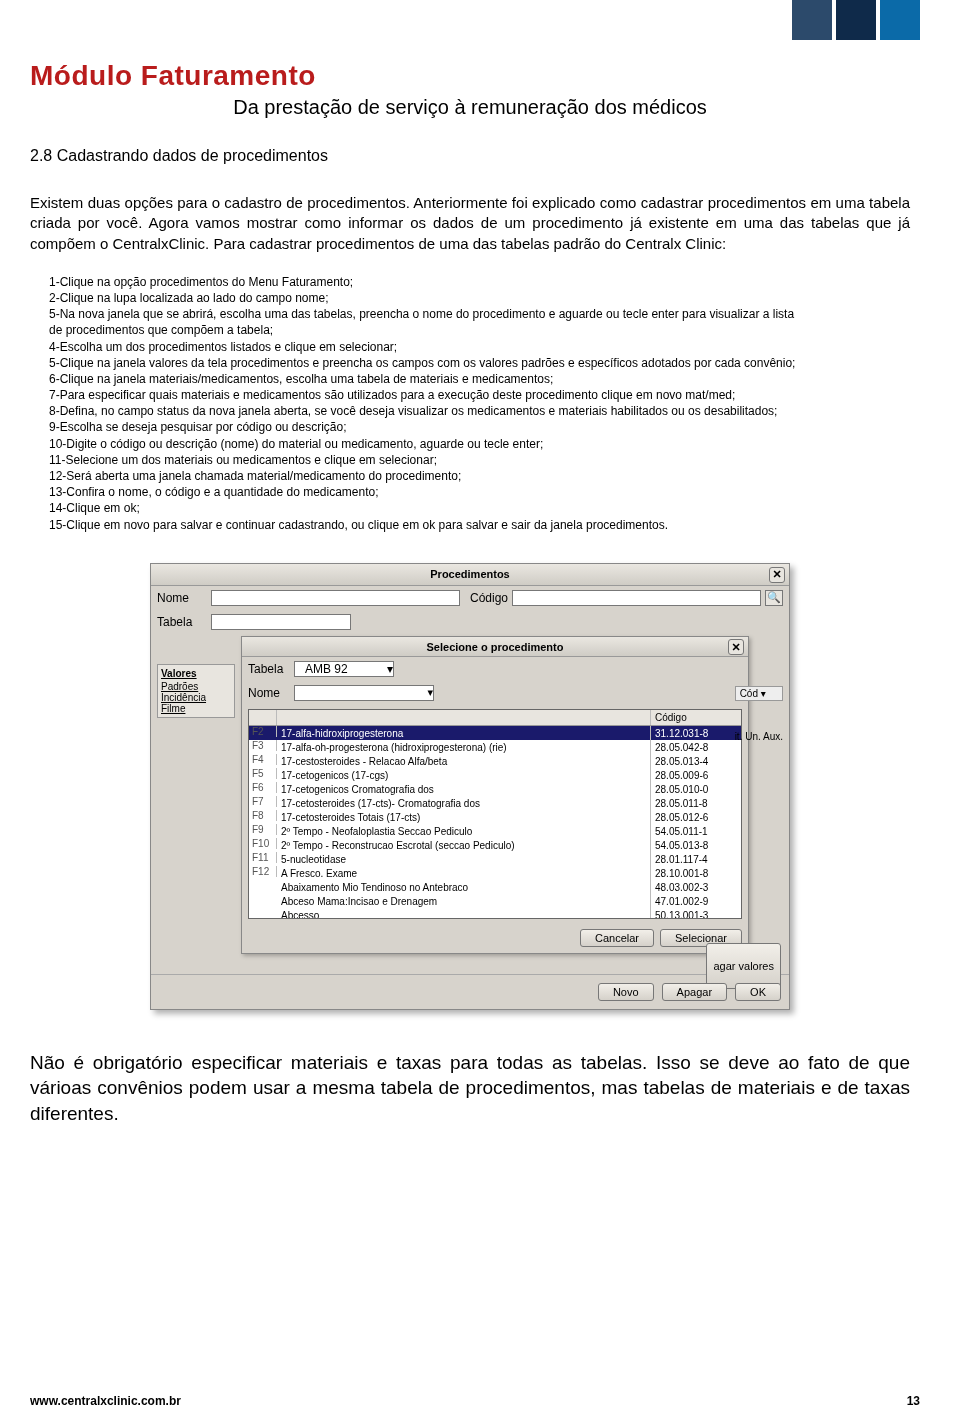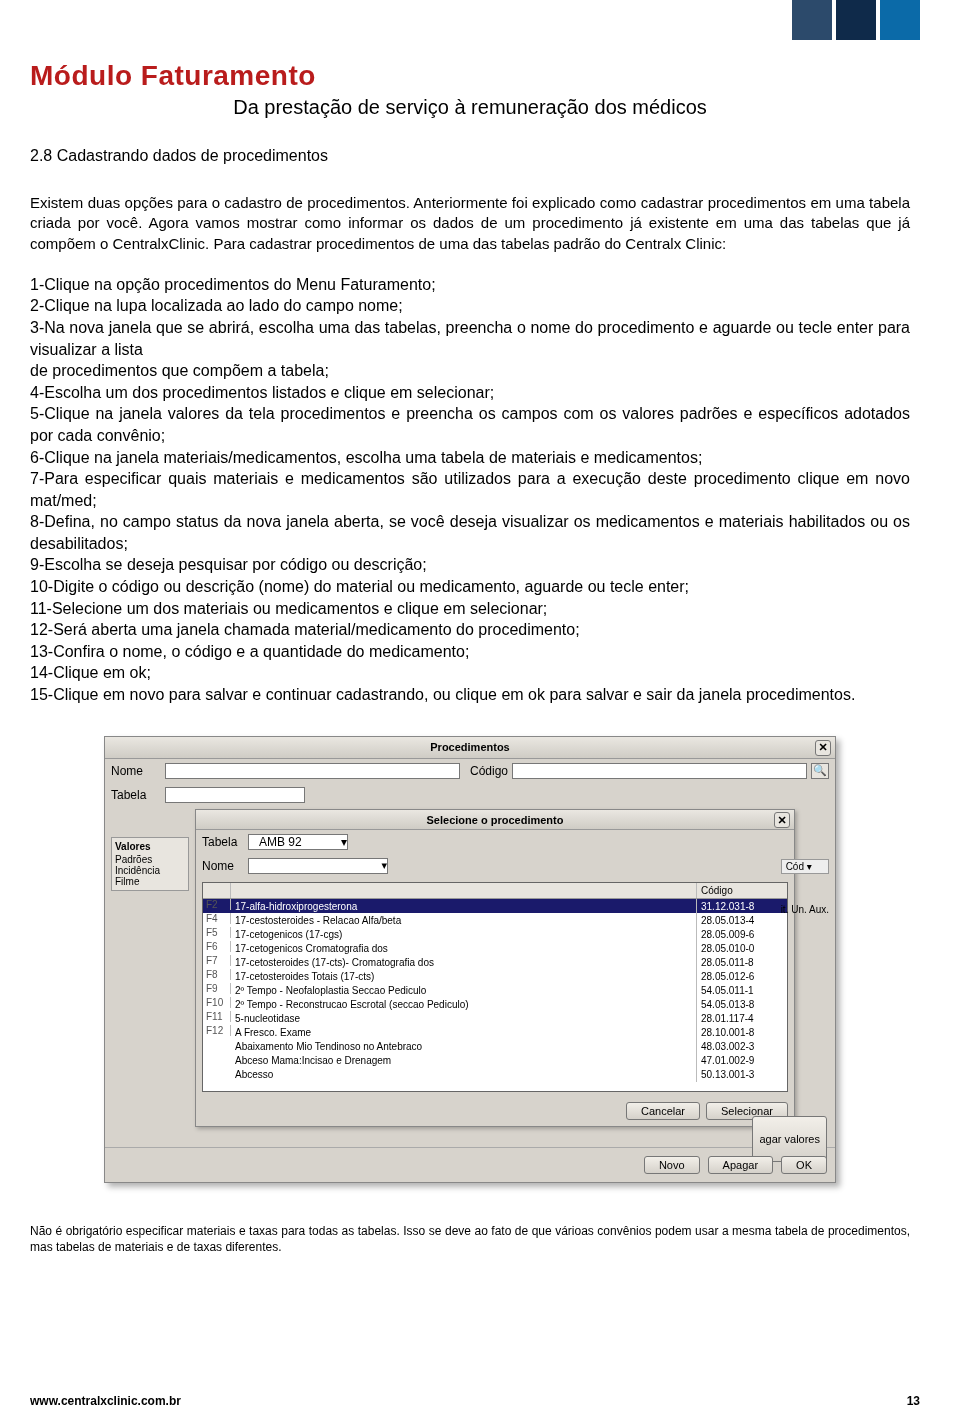--- a/index.html
+++ b/index.html
@@ -42,33 +42,34 @@
     font-size: 16px;
     margin-bottom: 28px;
   }
   .para {
     font-size: 15px;
     line-height: 1.35;
     text-align: justify;
     margin-bottom: 20px;
   }
   .steps {
-    font-size: 16px;
+    font-size: 12px;
     line-height: 1.35;
     text-align: justify;
     margin-bottom: 10px;
+    margin-left: 19px;
   }
   .steps p { margin: 0; }
   .screenshot-wrap {
     display: flex;
     justify-content: center;
     margin: 30px 0 40px 0;
   }
   .win {
-    width: 732px;
+    width: 640px;
     background: #d7d3cc;
     border: 1px solid #888;
     box-shadow: 4px 4px 6px rgba(0,0,0,0.3);
     font-size: 11px;
   }
   .win-titlebar {
     background: linear-gradient(#eae7e1,#cfccc5);
     display: flex;
     align-items: center;
     justify-content: center;
@@ -136,33 +137,34 @@
     padding: 2px 14px; font-size:11px;
   }
   .sidepanel {
     position: absolute;
     left: 6px; top: 78px;
     width: 78px;
     background: #e8e5df;
     border:1px solid #999;
     font-size:10px;
     padding: 3px;
+    text-decoration: underline;
   }
   .sidepanel .sh { font-weight:bold; margin-bottom:2px; }
   .win-body { position: relative; }
   .rightcol {
     position:absolute; right:6px; top:100px;
     font-size:10px; text-align:left;
   }
   .footer-btns {
     display:flex; justify-content:flex-end; gap:8px;
     padding: 8px; border-top:1px solid #aaa;
   }
   .note {
-    font-size: 12px;
+    font-size: 19px;
     line-height: 1.35;
     text-align: justify;
     margin: 0 50px 0 30px;
   }
   .page-footer {
     position: absolute;
     bottom: 20px;
     left: 30px; right: 40px;
     display:flex; justify-content:space-between;
     font-size: 12px; font-weight:bold;
@@ -180,21 +182,21 @@
 <div class="content">
   <h1 class="title">Módulo Faturamento</h1>
   <div class="subtitle">Da prestação de serviço à remuneração dos médicos</div>
   <div class="section-head">2.8 Cadastrando dados de procedimentos</div>
 
   <div class="para">Existem duas opções para o cadastro de procedimentos. Anteriormente foi explicado como cadastrar procedimentos em uma tabela criada por você. Agora vamos mostrar como informar os dados de um procedimento já existente em uma das tabelas que já compõem o CentralxClinic. Para cadastrar procedimentos de uma das tabelas padrão do Centralx Clinic:</div>
 
   <div class="steps" id="steps">
       <p>1-Clique na opção procedimentos do Menu Faturamento;</p>
       <p>2-Clique na lupa localizada ao lado do campo nome;</p>
-      <p>3-Na nova janela que se abrirá, escolha uma das tabelas, preencha o nome do procedimento e aguarde ou tecle enter para visualizar a lista</p>
+      <p>5-Na nova janela que se abrirá, escolha uma das tabelas, preencha o nome do procedimento e aguarde ou tecle enter para visualizar a lista</p>
       <p>de procedimentos que compõem a tabela;</p>
       <p>4-Escolha um dos procedimentos listados e clique em selecionar;</p>
       <p>5-Clique na janela valores da tela procedimentos e preencha os campos com os valores padrões e específicos adotados por cada convênio;</p>
       <p>6-Clique na janela materiais/medicamentos, escolha uma tabela de materiais e medicamentos;</p>
       <p>7-Para especificar quais materiais e medicamentos são utilizados para a execução deste procedimento clique em novo mat/med;</p>
       <p>8-Defina, no campo status da nova janela aberta, se você deseja visualizar os medicamentos e materiais habilitados ou os desabilitados;</p>
       <p>9-Escolha se deseja pesquisar por código ou descrição;</p>
       <p>10-Digite o código ou descrição (nome) do material ou medicamento, aguarde ou tecle enter;</p>
       <p>11-Selecione um dos materiais ou medicamentos e clique em selecionar;</p>
       <p>12-Será aberta uma janela chamada material/medicamento do procedimento;</p>
@@ -258,20 +260,25 @@
               <div class="col-name"></div>
               <div class="col-code">Código</div>
             </div>
             <div class="list-body" id="listbody">
                 <div class="lr sel">
                   <div class="col-fn">F2</div>
                   <div class="col-name">17-alfa-hidroxiprogesterona</div>
                   <div class="col-code">31.12.031-8</div>
                 </div>
                 <div class="lr">
+                  <div class="col-fn">F3</div>
+                  <div class="col-name">17-alfa-oh-progesterona (hidroxiprogesterona) (rie)</div>
+                  <div class="col-code">28.05.042-8</div>
+                </div>
+                <div class="lr">
                   <div class="col-fn">F4</div>
                   <div class="col-name">17-cestosteroides - Relacao Alfa/beta</div>
                   <div class="col-code">28.05.013-4</div>
                 </div>
                 <div class="lr">
                   <div class="col-fn">F5</div>
                   <div class="col-name">17-cetogenicos (17-cgs)</div>
                   <div class="col-code">28.05.009-6</div>
                 </div>
                 <div class="lr">

